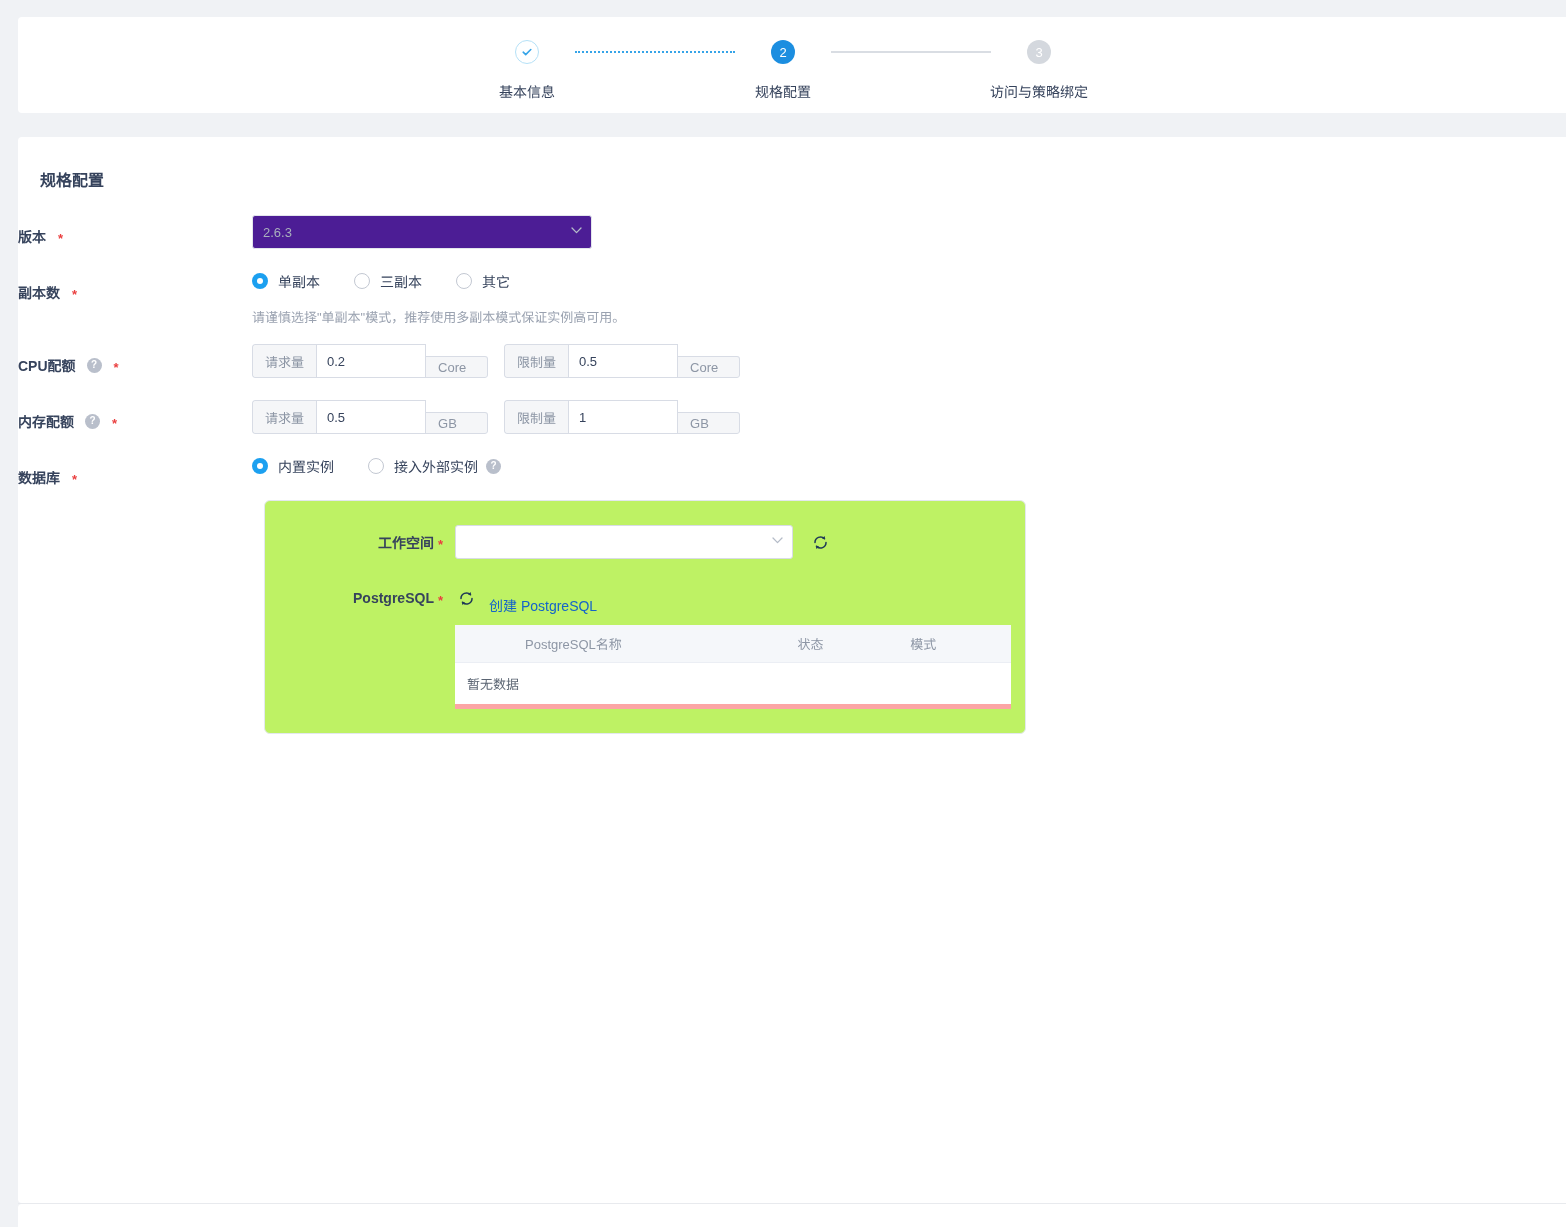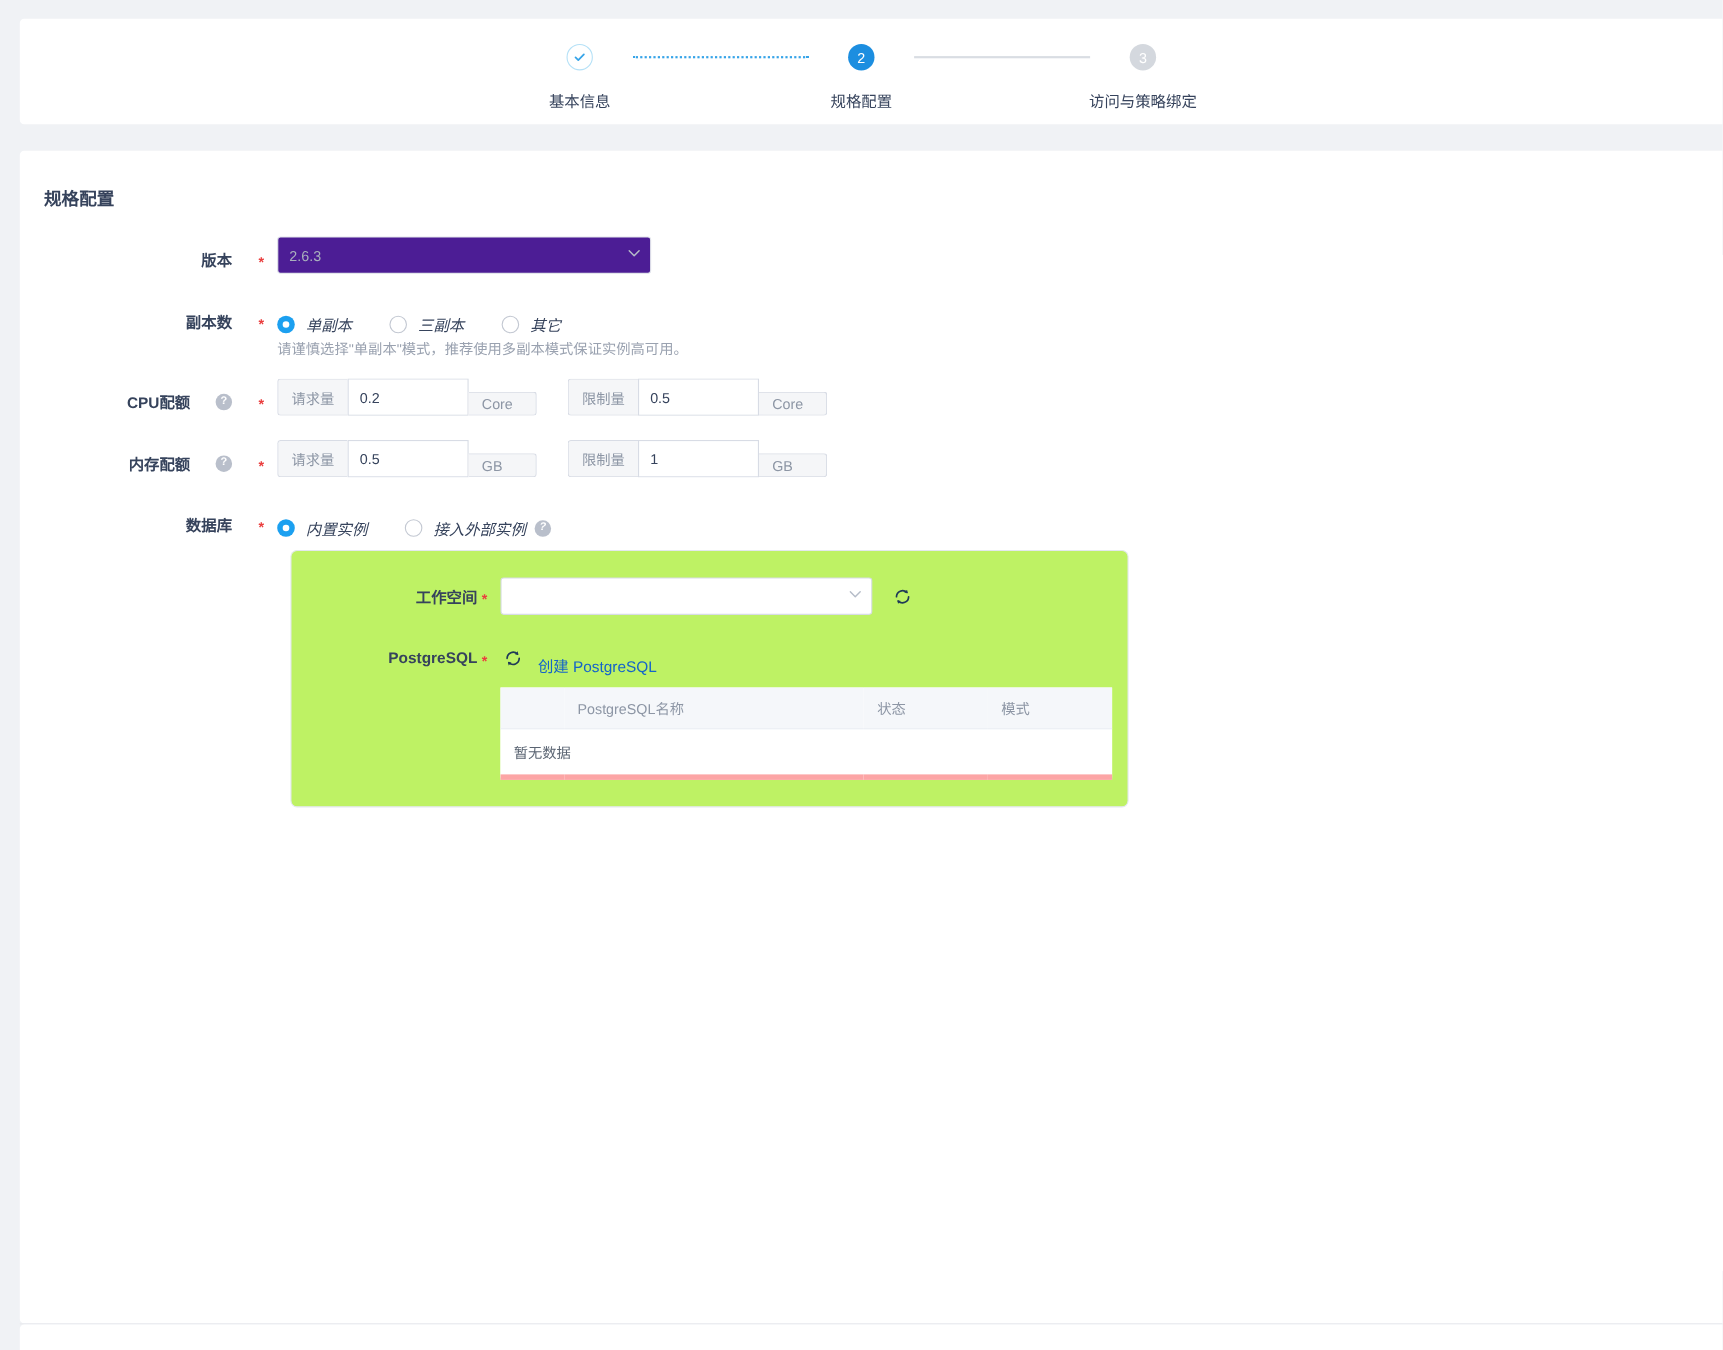--- a/index.html
+++ b/index.html
@@ -117,22 +117,21 @@
     width: 222px;
     flex: none;
     text-align: right;
     font-size: 14px;
     font-weight: bold;
     color: #36435c;
     padding-top: 8px;
     white-space: nowrap;
     display: flex;
     align-items: center;
-    justify-content: flex-end;
-    gap: 20px;
+    gap: 8px;
     height: 34px;
   }
   .req {
     color: #ea3f3f;
     font-size: 13px;
     margin-left: 4px;
     line-height: 1;
     position: relative;
     top: 2px;
   }
@@ -169,23 +168,22 @@
     height: 10px;
     pointer-events: none;
   }
   .select-box .caret svg { display: block; }
   .w-340 { width: 340px; }
   .w-338 { width: 338px; }
 
   
   .radio-group {
     display: flex;
-    align-items: flex-end;
+    align-items: flex-start;
     height: 34px;
-    font-style: italic;
   }
   .radio {
     display: flex;
     align-items: center;
     margin-right: 34px;
     cursor: pointer;
   }
   .radio:last-child { margin-right: 0; }
   .radio-dot {
     width: 16px;
@@ -222,21 +220,21 @@
     font-size: 13px;
     color: #9aa2b0;
     margin-top: 2px;
     padding-left: 0;
   }
 
   
   .quota-row {
     display: flex;
     align-items: center;
-    gap: 28px;
+    gap: 16px;
     height: 34px;
   }
   .input-group {
     display: flex;
     height: 34px;
     border-radius: 3px;
     overflow: hidden;
   }
   .ig-addon {
     background: #f5f6f8;

